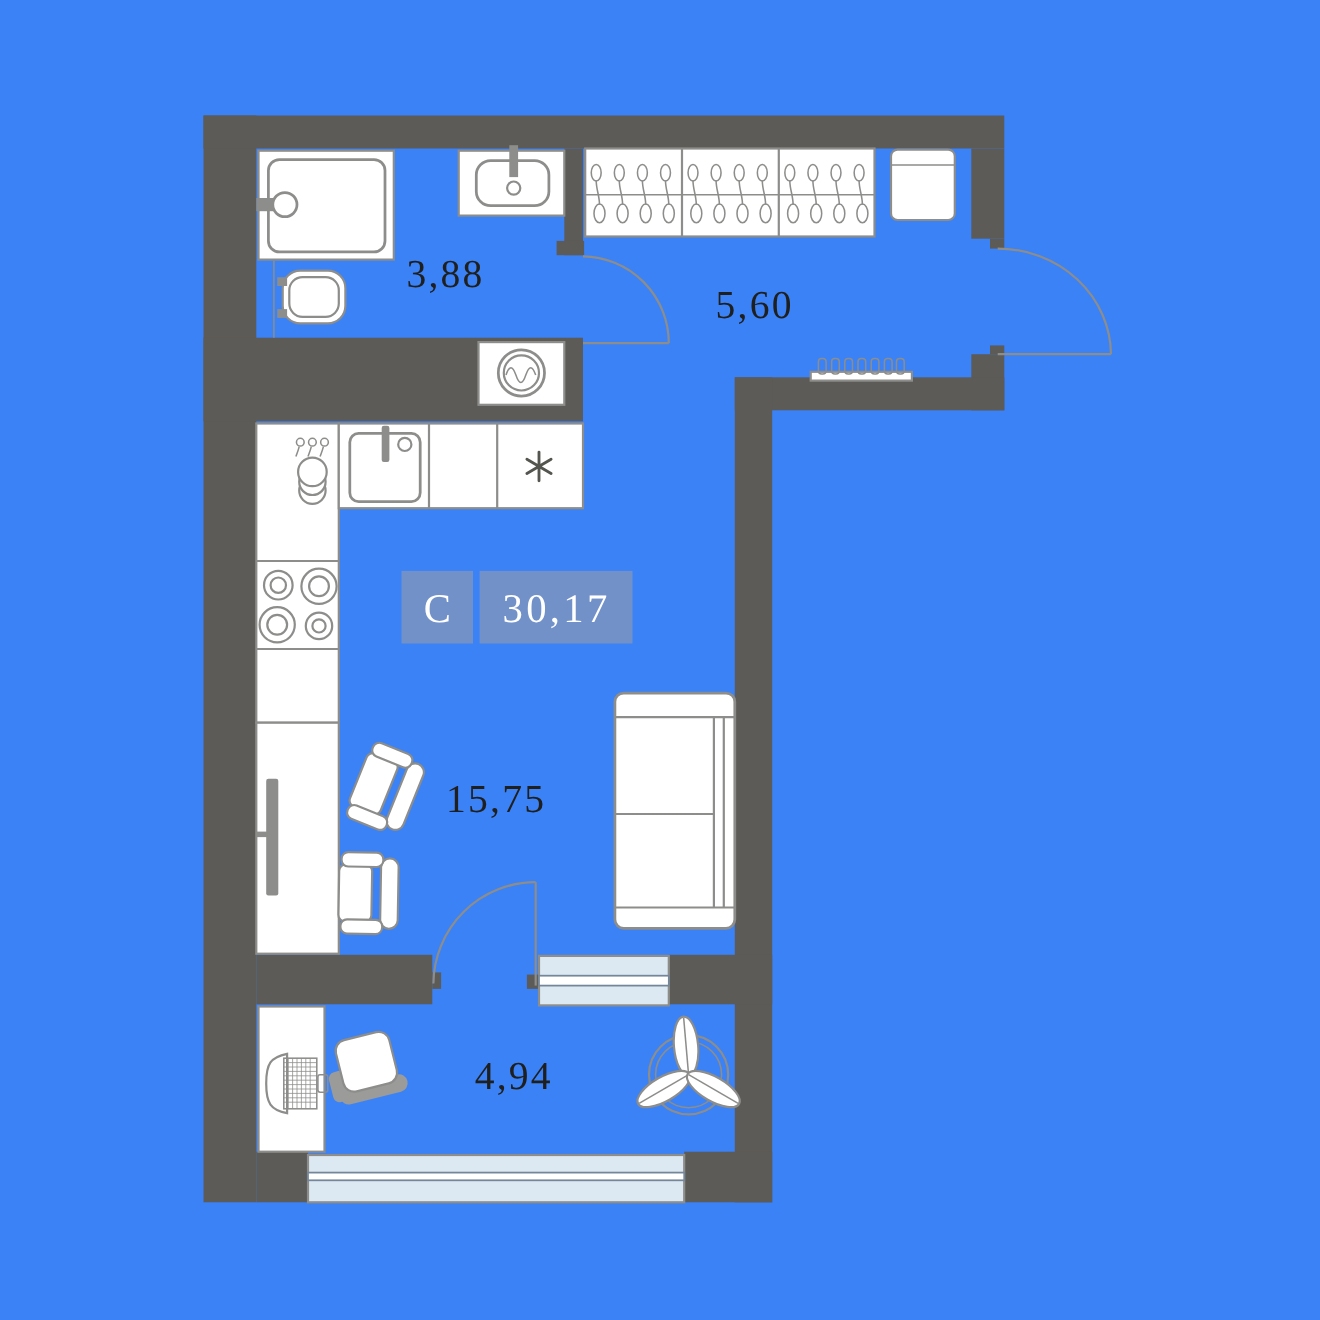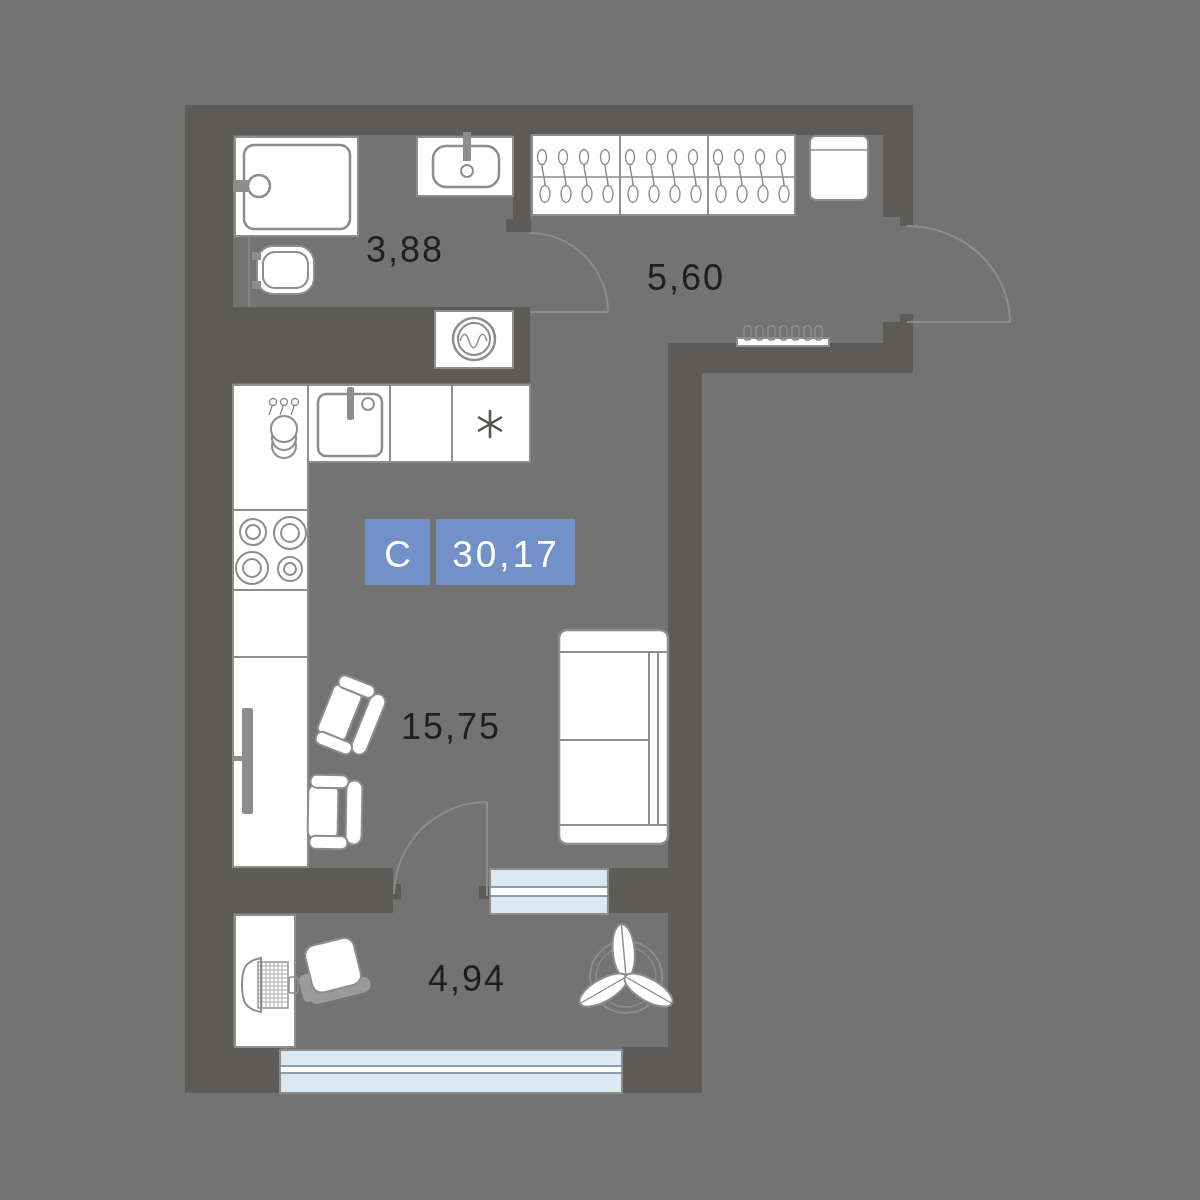--- a/index.html
+++ b/index.html
@@ -1,17 +1,17 @@
 <!DOCTYPE html>
 <html><head>
 <meta charset="utf-8">
 <style>
   html,body{margin:0;padding:0;background:#ffffff;}
-  .canvas{position:relative;width:1200px;height:1200px;background:#737373;overflow:hidden;
-          font-family:Liberation Sans, sans-serif;}
+  .canvas{position:relative;width:1200px;height:1200px;background:#3b82f6;overflow:hidden;
+          font-family:Liberation Serif, serif;}
   svg{display:block;}
   .wall{fill:#5d5b57;}
   .f{fill:#ffffff;stroke:#8d8d8b;stroke-width:2;}
   .f25{fill:#ffffff;stroke:#8d8d8b;stroke-width:2.5;}
   .ln{fill:none;stroke:#8d8d8b;stroke-width:2;}
   .thin{fill:none;stroke:#8d8d8b;stroke-width:1.4;}
   .gray{fill:#8d8d8b;stroke:none;}
   .grayfill{fill:#9b9b99;stroke:none;}
   .win{fill:#dce8f2;stroke:#8d8d8b;stroke-width:2;}
   .winband{fill:#ffffff;stroke:#74879a;stroke-width:1.6;}

